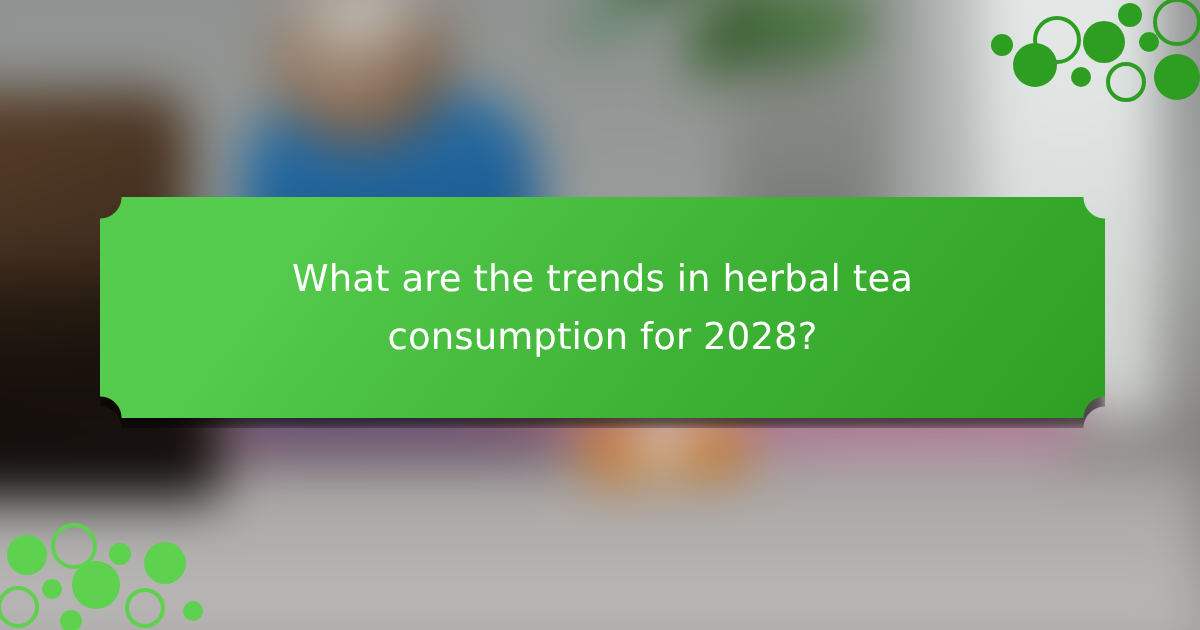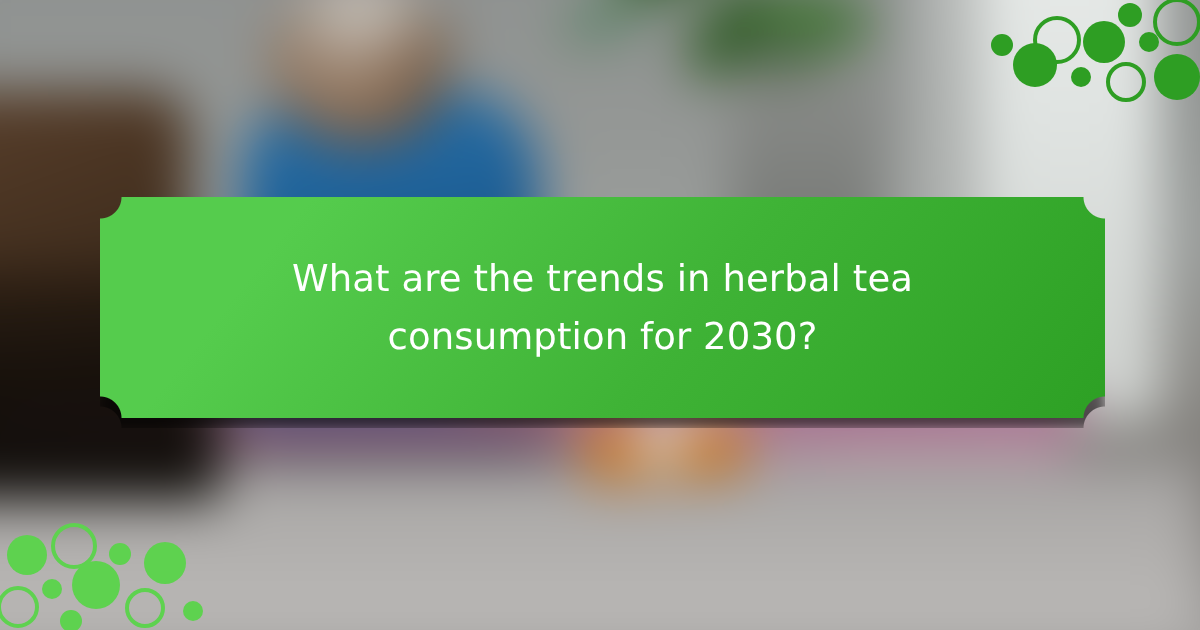--- a/index.html
+++ b/index.html
@@ -301,17 +301,17 @@
       <span class="dot" style="left: 72px; top: 41px; width: 48px; height: 48px; background: rgb(94, 210, 79);"></span>
       <span class="dot" style="left: -3px; top: 66px; width: 42px; height: 42px; border: 4px solid rgb(94, 210, 79); box-sizing: border-box;"></span>
       <span class="dot" style="left: 125px; top: 68px; width: 40px; height: 40px; border: 4px solid rgb(94, 210, 79); box-sizing: border-box;"></span>
       <span class="dot" style="left: 60px; top: 90px; width: 22px; height: 22px; background: rgb(94, 210, 79);"></span>
       <span class="dot" style="left: 183px; top: 81px; width: 20px; height: 20px; background: rgb(94, 210, 79);"></span>
     </div>
 
   <div class="banner-wrap">
     <div class="banner-shadow"></div>
     <div class="banner" style="background: linear-gradient(128deg, rgb(85, 204, 77) 0%, rgb(85, 204, 77) 18%, rgb(63, 179, 54) 58%, rgb(45, 160, 36) 100%);">
-      <h1 class="banner-title" style="color: rgb(255, 255, 255);">What are the trends in herbal tea consumption for 2030?</h1>
+      <h1 class="banner-title" style="color: rgb(255, 255, 255);">What are the trends in herbal tea consumption for 2028?</h1>
     </div>
   </div>
 
 </div>
 
 </body></html>

